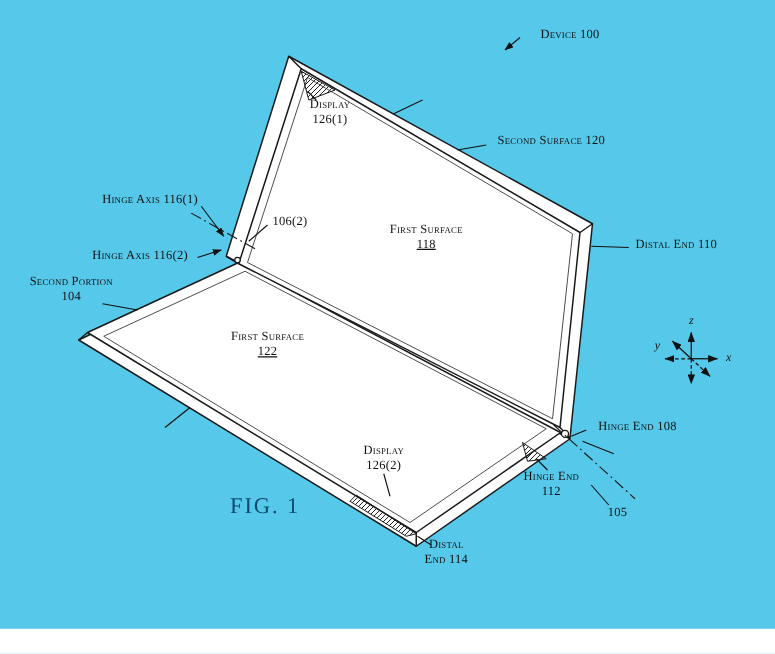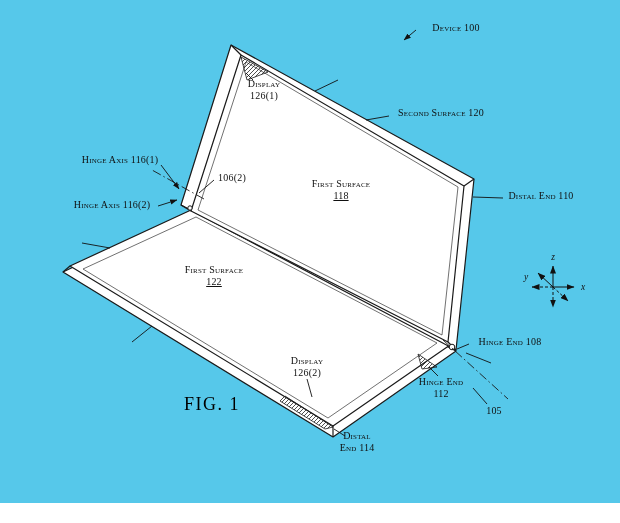--- a/index.html
+++ b/index.html
@@ -11,21 +11,21 @@
   .stage svg{position:absolute;left:0;top:0;}
   .lbl{
     position:absolute;transform:translateX(-50%);
     text-align:center;color:#101010;
     font-size:10px;line-height:1.15;letter-spacing:.2px;
     font-variant:small-caps;white-space:nowrap;
   }
   .lbl span{display:block;}
   .u{text-decoration:underline;}
   .fig-title{
-    position:absolute;color:#000000;
+    position:absolute;color:#0c4a6e;
     font-size:18px;letter-spacing:1.5px;
   }
   .axl{
     position:absolute;transform:translate(-50%,-50%);
     font-size:9.5px;font-style:italic;color:#111;
   }
 </style>
 </head>
 <body>
 
@@ -118,20 +118,24 @@
   </div>
 
   <div class="lbl" style="left:232px;top:172px">
     <span>106(2)</span>
   </div>
 
   <div class="lbl" style="left:112px;top:199px">
     <span>Hinge Axis 116(2)</span>
   </div>
 
+  <div class="lbl" style="left:57px;top:220px">
+    <span>Second Portion</span>
+    <span>104</span>
+  </div>
 
   <div class="lbl" style="left:341px;top:178px">
     <span>First Surface</span>
     <span class="u">118</span>
   </div>
 
   <div class="lbl" style="left:541px;top:190px">
     <span>Distal End 110</span>
   </div>
 

